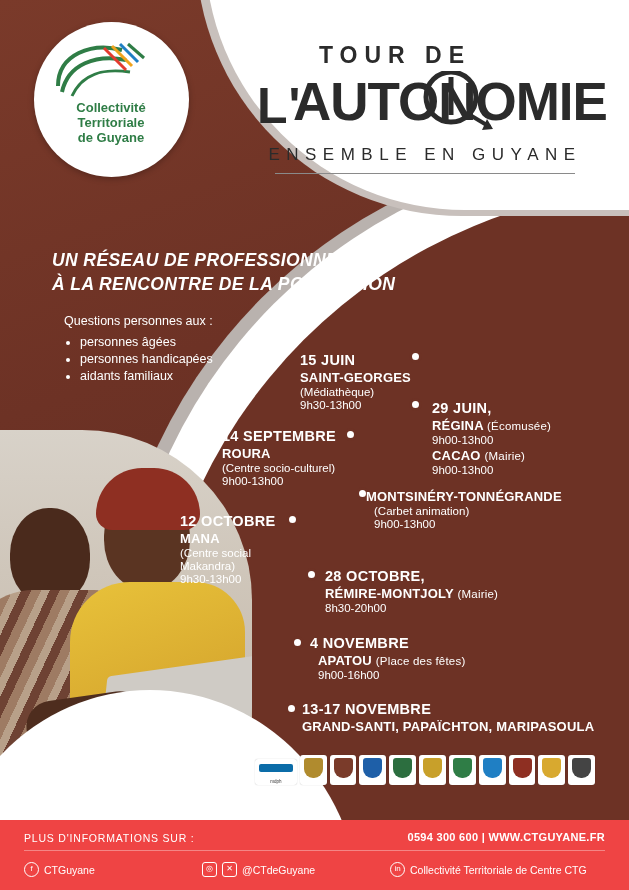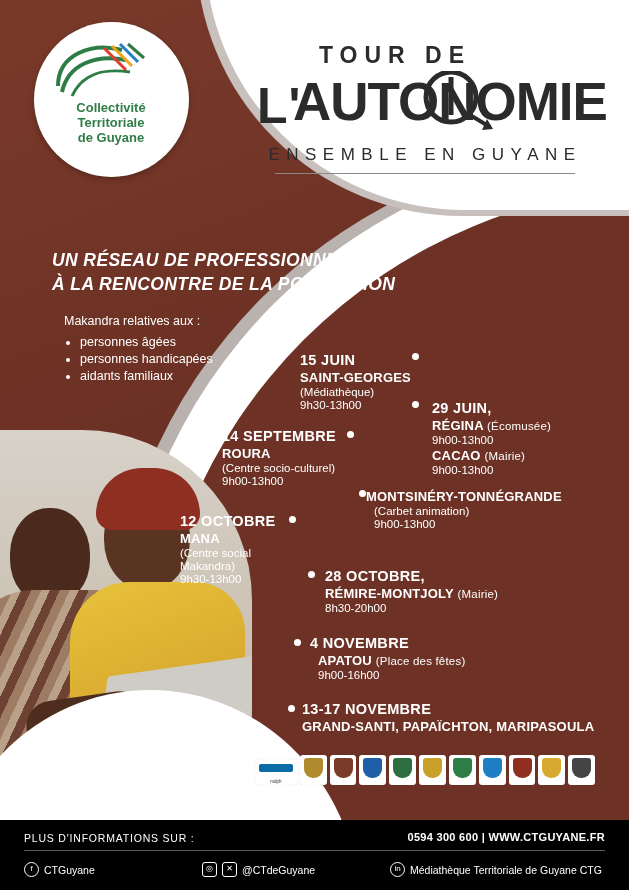--- a/index.html
+++ b/index.html
@@ -331,21 +331,21 @@
     left: 4px; top: 3px;
     width: 19px; height: 20px;
     border-radius: 3px 3px 9px 9px;
   }
 
   
   .footer {
     position: absolute;
     left: 0; top: 820px;
     width: 629px; height: 70px;
-    background: #000000;
+    background: #ef4444;
     color: #ffffff;
   }
   .footer .line {
     position: absolute;
     left: 24px; right: 24px;
     top: 30px;
     height: 1px;
     background: rgba(255,255,255,.35);
   }
   .f-left {
@@ -446,21 +446,21 @@
     <div class="t-ens">ENSEMBLE EN GUYANE</div>
     <div class="title-rule"></div>
   </div>
 
   <div class="headline">
     <div>UN RÉSEAU DE PROFESSIONNELS</div>
     <div>À LA RENCONTRE DE LA POPULATION</div>
   </div>
 
   <div class="questions">
-    <div>Makandra relatives aux :</div>
+    <div>Questions personnes aux :</div>
     <ul>
       <li>personnes âgées</li>
       <li>personnes handicapées</li>
       <li>aidants familiaux</li>
     </ul>
   </div>
 
   <div class="photo">
     <div class="sky"></div>
     <div class="man-head"></div>
@@ -595,18 +595,18 @@
         <span class="ic">f</span>
         <span>CTGuyane</span>
       </div>
       <div class="f-item f-ig">
         <span class="ic sq">◎</span>
         <span class="ic sq">✕</span>
         <span>@CTdeGuyane</span>
       </div>
       <div class="f-item f-li">
         <span class="ic">in</span>
-        <span>Médiathèque Territoriale de Guyane CTG</span>
+        <span>Collectivité Territoriale de Centre CTG</span>
       </div>
     </div>
   </div>
 
 </div>
 
 </body></html>

